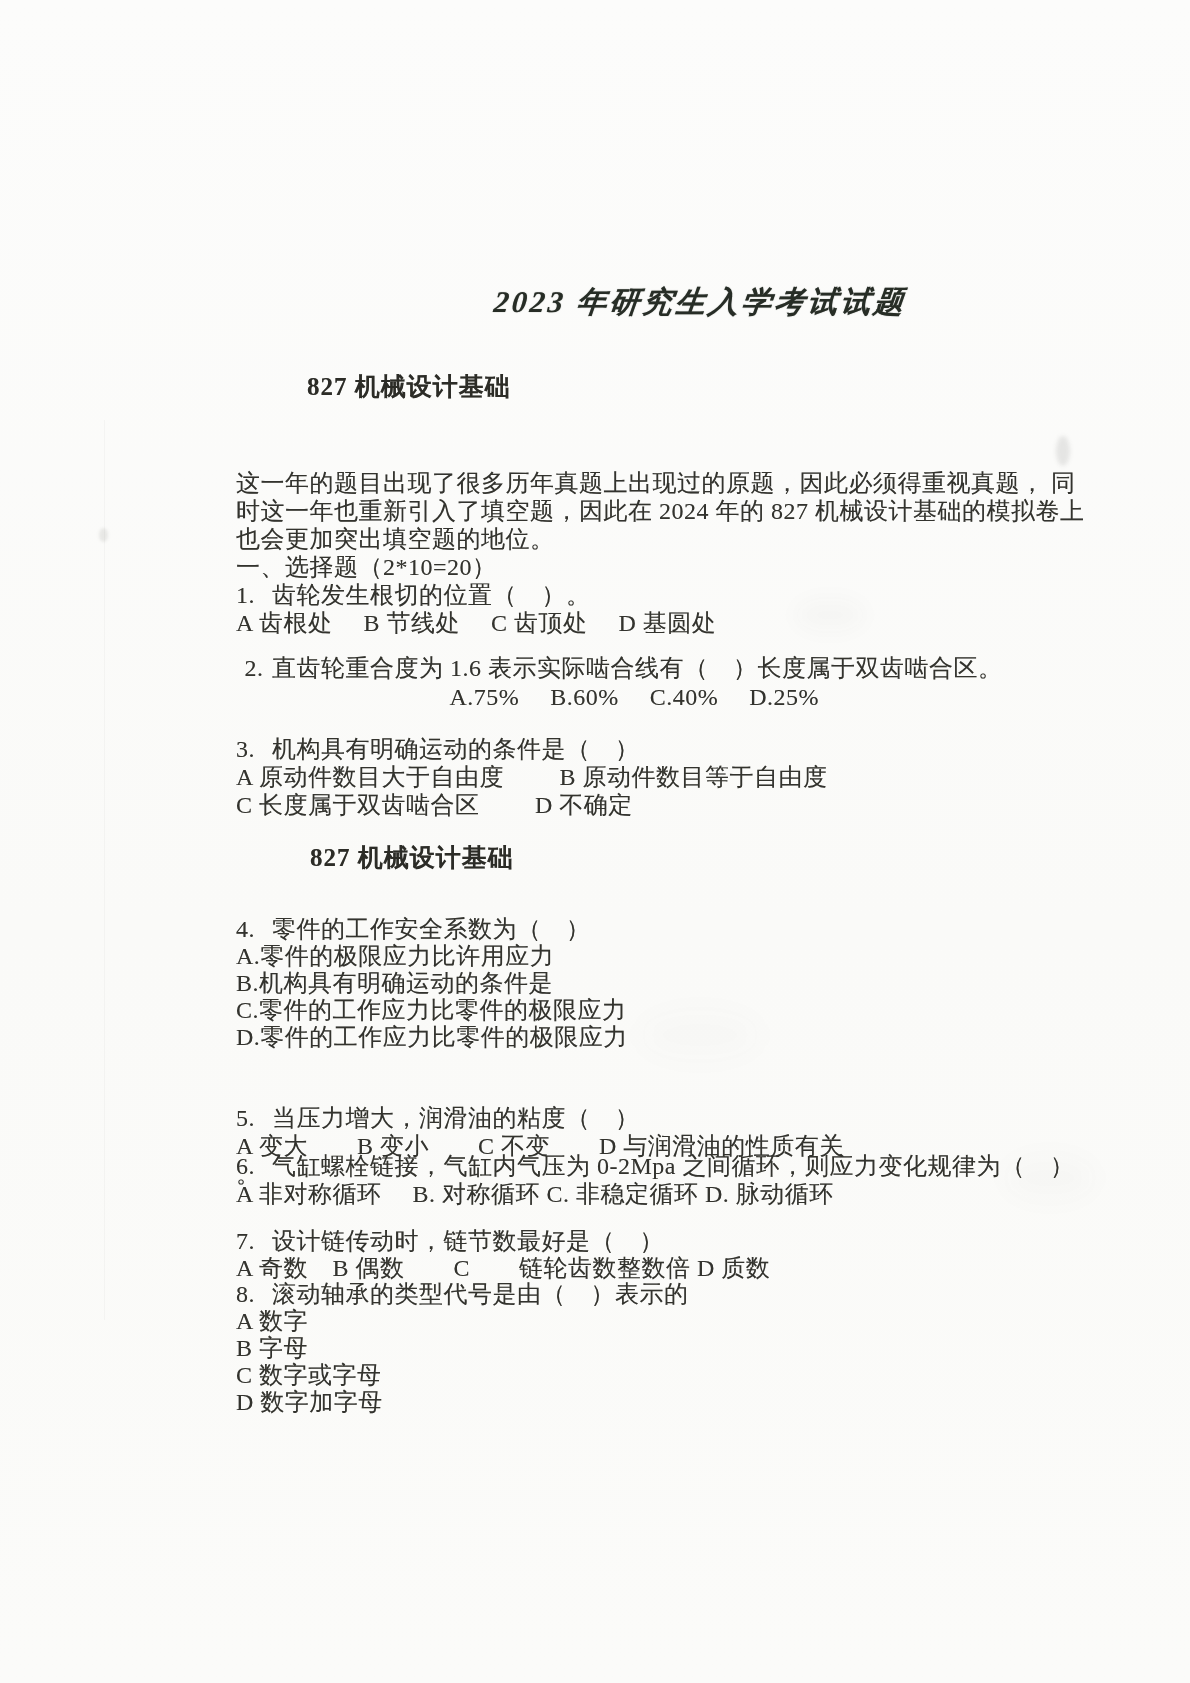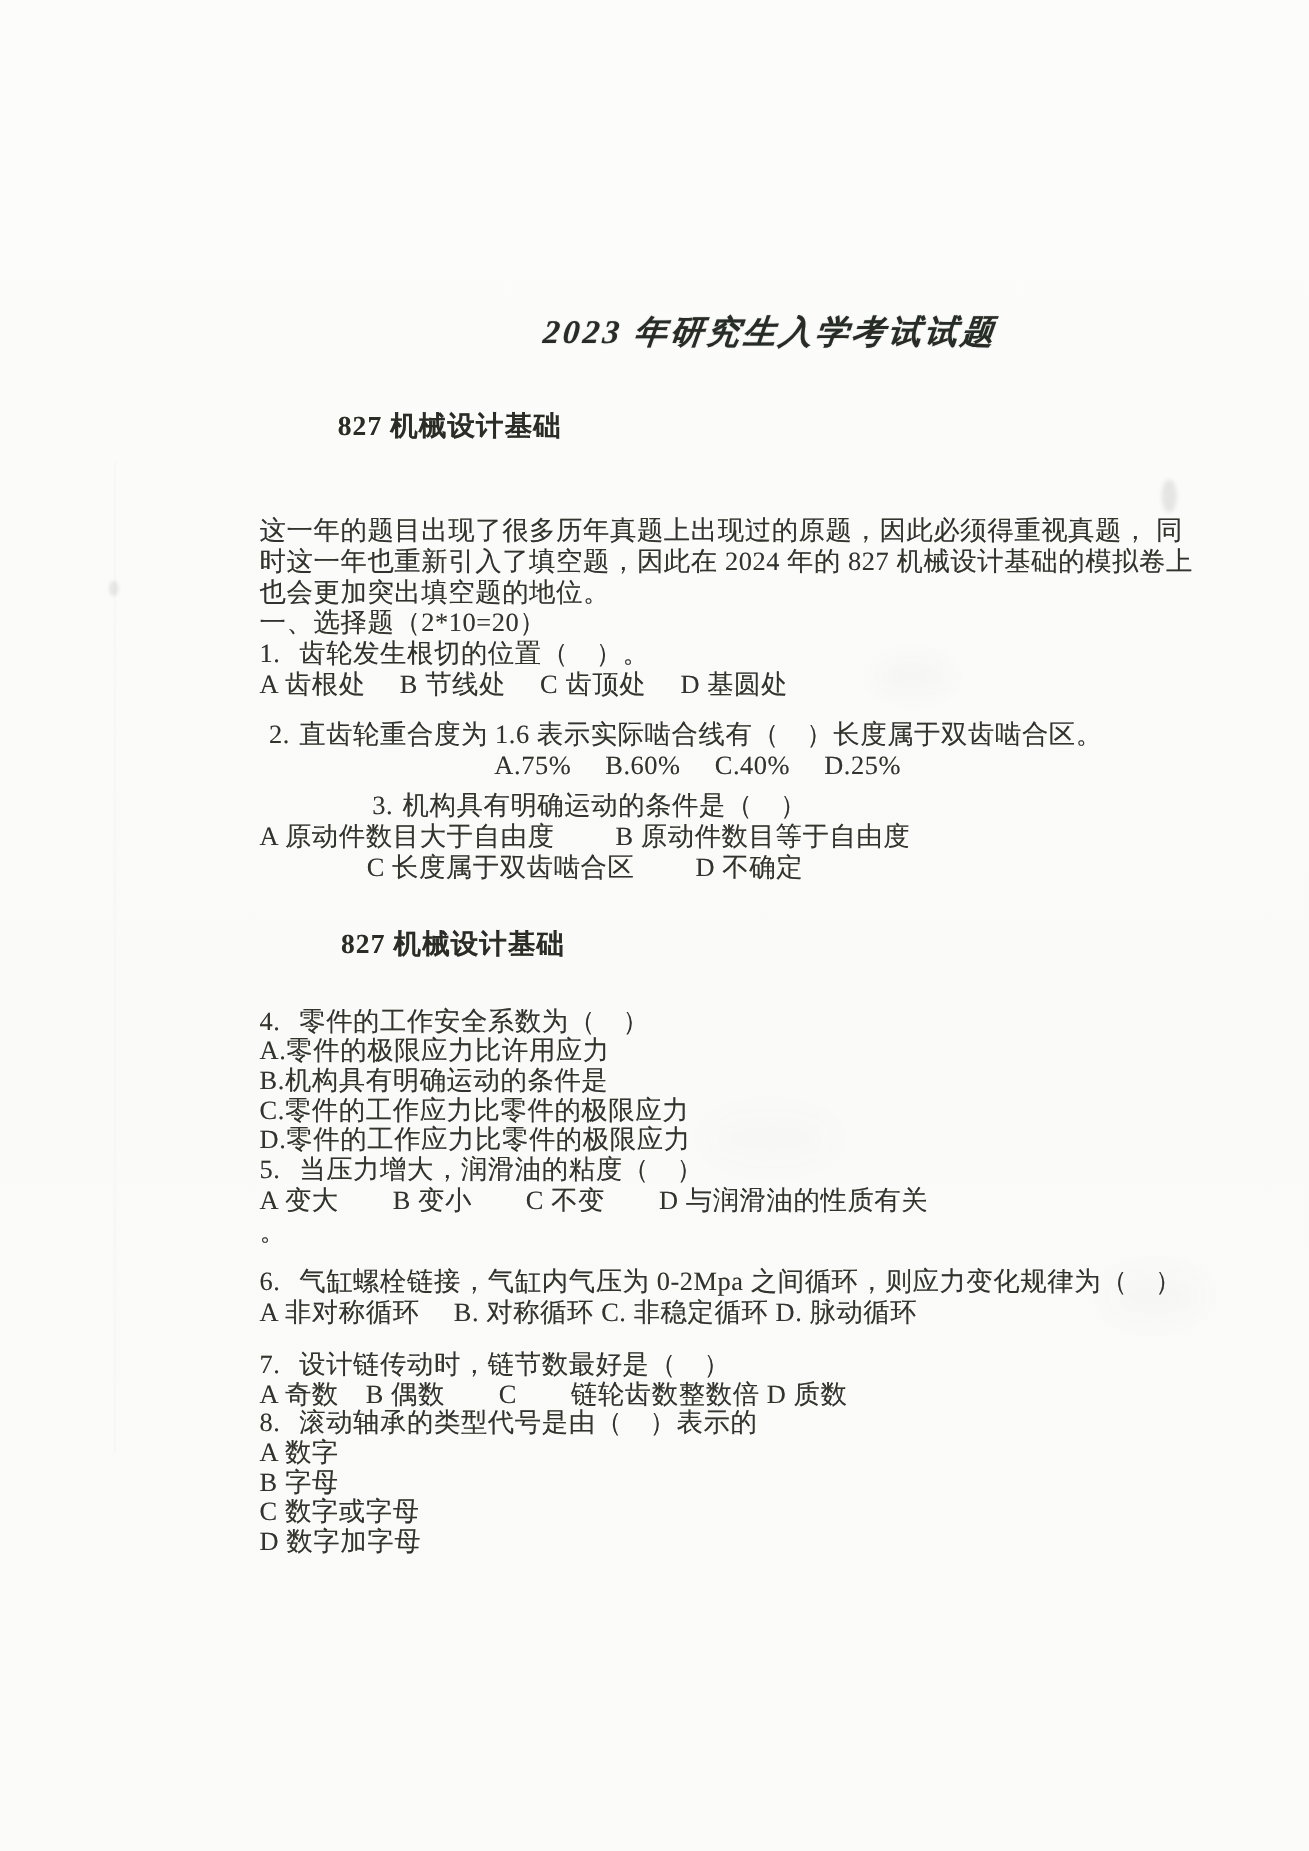--- a/index.html
+++ b/index.html
@@ -73,23 +73,23 @@
     text-shadow: 0 0 0.5px rgba(45,45,40,0.35);
   }
   .lh27 .line { line-height: 27px; }
   .lh29 .line { line-height: 29px; text-align: center; }
 
   .q-label { display: inline-block; min-width: 36px; }
   .option-line.indent { padding-left: 30px; }
 
   .block-intro   { top: 469px; }
   .block-q2      { top: 654px; }
-  .block-q3      { top: 719px; text-align: center; }
+  .block-q3      { top: 735px; }
   .block-q4      { top: 916px; }
-  .block-q5      { top: 1050px; }
+  .block-q5      { top: 1104px; }
   .block-q6      { top: 1152px; font-family: Liberation Serif, serif; }
   .block-q7      { top: 1228px; }
   .block-q8      { top: 1281px; }
 </style>
 </head>
 <body>
 
 <div class="page">
 
   <div class="crease"></div>

